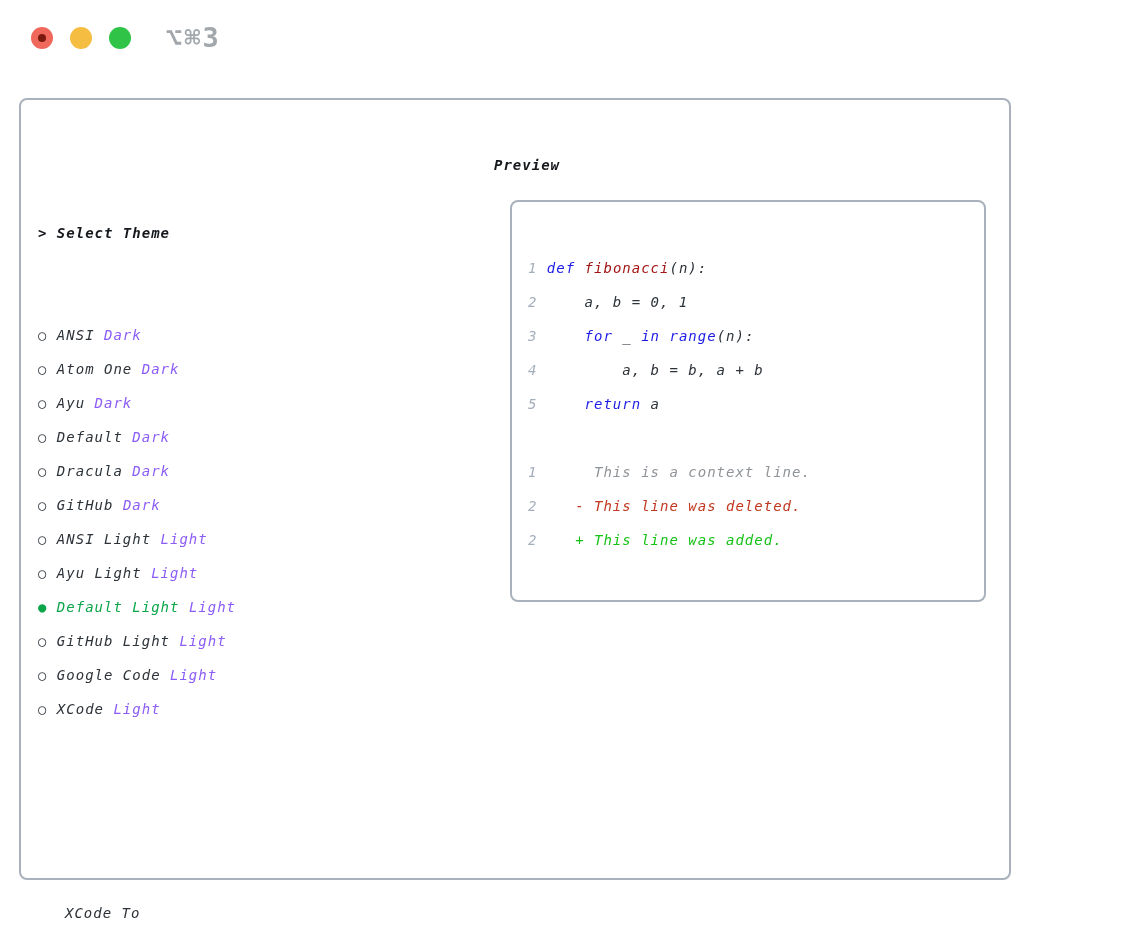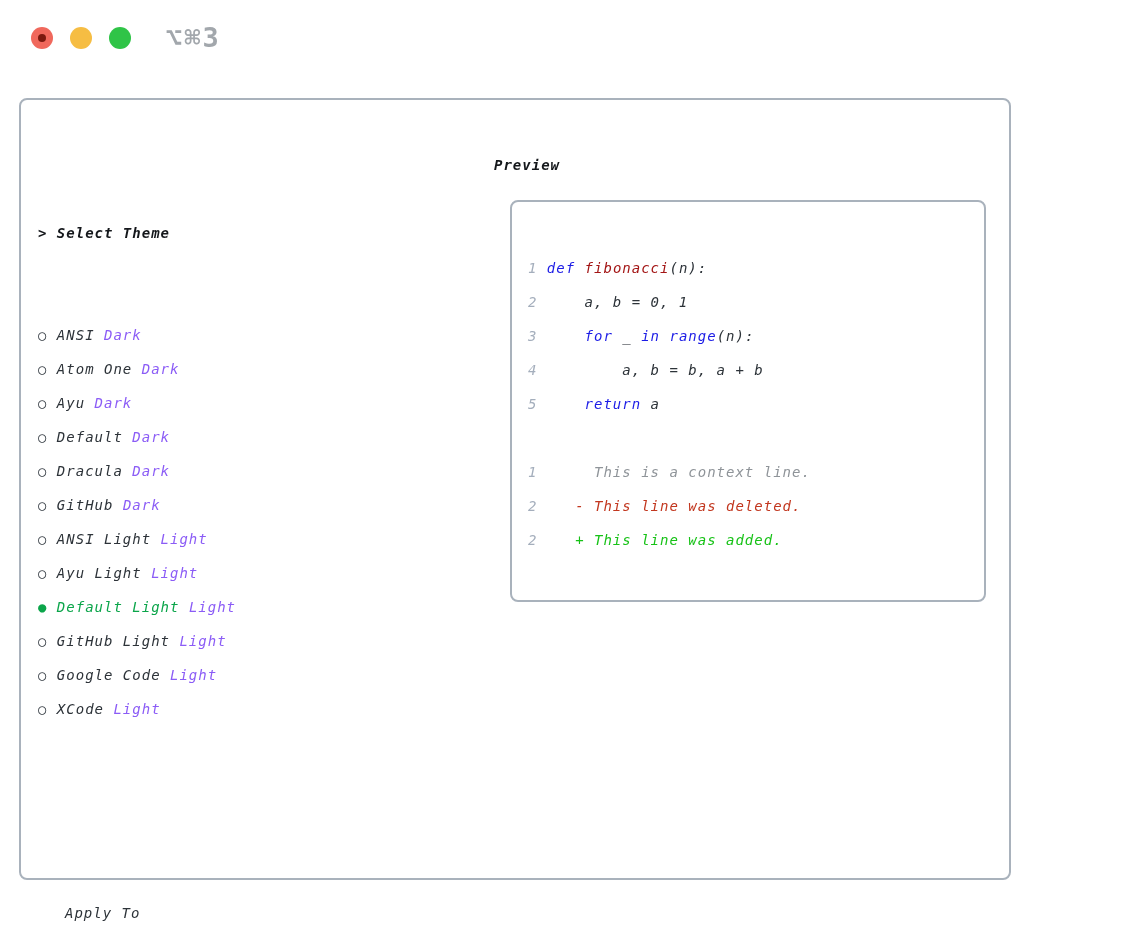--- a/index.html
+++ b/index.html
@@ -42,21 +42,21 @@
   <div class="tl tl-zoom"></div>
   <div class="win-title">⌥⌘3</div>
 </div>
 
 <div class="main-box">
 
   <div class="left-col mono">
     <div class="row"><span class="hdr">&gt; </span><span class="hdr">Select Theme</span></div>
     <div id="theme-list"><div class="row"><span class="bullet">○ </span><span>ANSI </span><span class="tag">Dark</span></div><div class="row"><span class="bullet">○ </span><span>Atom One </span><span class="tag">Dark</span></div><div class="row"><span class="bullet">○ </span><span>Ayu </span><span class="tag">Dark</span></div><div class="row"><span class="bullet">○ </span><span>Default </span><span class="tag">Dark</span></div><div class="row"><span class="bullet">○ </span><span>Dracula </span><span class="tag">Dark</span></div><div class="row"><span class="bullet">○ </span><span>GitHub </span><span class="tag">Dark</span></div><div class="row"><span class="bullet">○ </span><span>ANSI Light </span><span class="tag">Light</span></div><div class="row"><span class="bullet">○ </span><span>Ayu Light </span><span class="tag">Light</span></div><div class="row"><span style="color: rgb(11, 165, 74);">● </span><span style="color: rgb(11, 165, 74);">Default Light </span><span class="tag">Light</span></div><div class="row"><span class="bullet">○ </span><span>GitHub Light </span><span class="tag">Light</span></div><div class="row"><span class="bullet">○ </span><span>Google Code </span><span class="tag">Light</span></div><div class="row"><span class="bullet">○ </span><span>XCode </span><span class="tag">Light</span></div></div>
     <div class="row"></div>
-    <div class="row indent"><span>Apply To</span></div>
+    <div class="row indent"><span>XCode To</span></div>
     
     
     
   </div>
 
   <div class="preview-label mono hdr">Preview</div>
 
   <div class="preview-box">
     <div id="code" class="code mono"><div class="row"><span style="color: rgb(164, 174, 188);">1 </span><span style="color: rgb(28, 28, 230);">def</span><span style="color: rgb(45, 51, 57);"> </span><span style="color: rgb(163, 21, 21);">fibonacci</span><span style="color: rgb(45, 51, 57);">(n):</span></div><div class="row"><span style="color: rgb(164, 174, 188);">2 </span><span style="color: rgb(45, 51, 57);">    a, b = 0, 1</span></div><div class="row"><span style="color: rgb(164, 174, 188);">3 </span><span style="color: rgb(45, 51, 57);">    </span><span style="color: rgb(28, 28, 230);">for</span><span style="color: rgb(45, 51, 57);"> _ </span><span style="color: rgb(28, 28, 230);">in</span><span style="color: rgb(45, 51, 57);"> </span><span style="color: rgb(28, 28, 230);">range</span><span style="color: rgb(45, 51, 57);">(n):</span></div><div class="row"><span style="color: rgb(164, 174, 188);">4 </span><span style="color: rgb(45, 51, 57);">        a, b = b, a + b</span></div><div class="row"><span style="color: rgb(164, 174, 188);">5 </span><span style="color: rgb(45, 51, 57);">    </span><span style="color: rgb(28, 28, 230);">return</span><span style="color: rgb(45, 51, 57);"> a</span></div><div class="row"></div><div class="row"><span style="color: rgb(164, 174, 188);">1 </span><span style="color: rgb(143, 148, 153);">     This is a context line.</span></div><div class="row"><span style="color: rgb(164, 174, 188);">2 </span><span style="color: rgb(194, 55, 31);">   - This line was deleted.</span></div><div class="row"><span style="color: rgb(164, 174, 188);">2 </span><span style="color: rgb(23, 194, 23);">   + This line was added.</span></div></div>
   </div>

